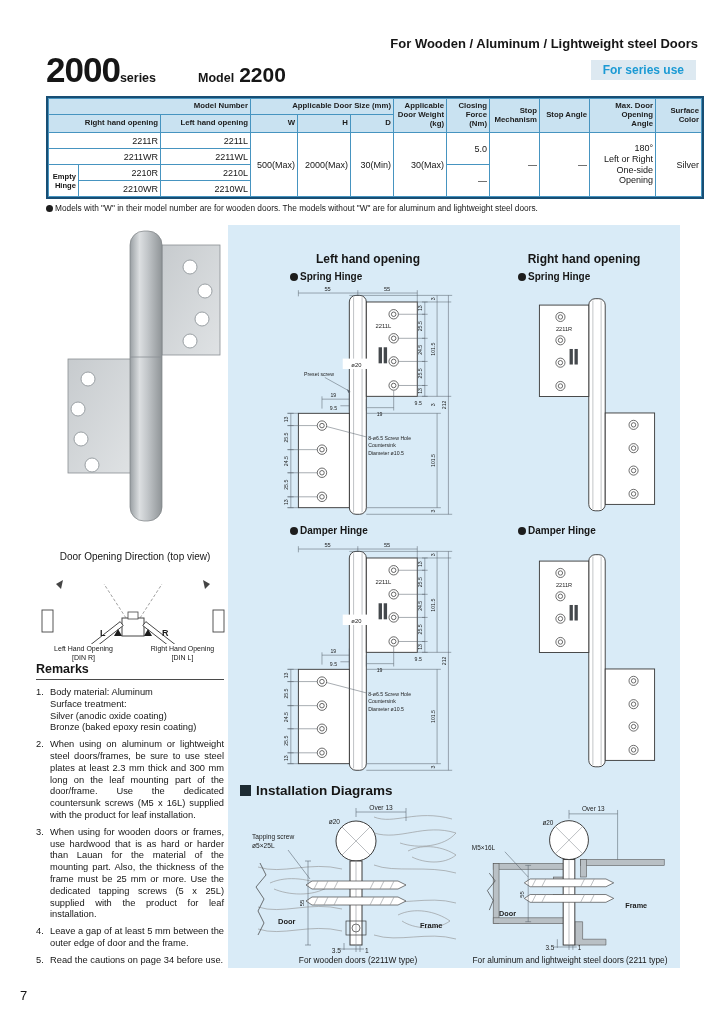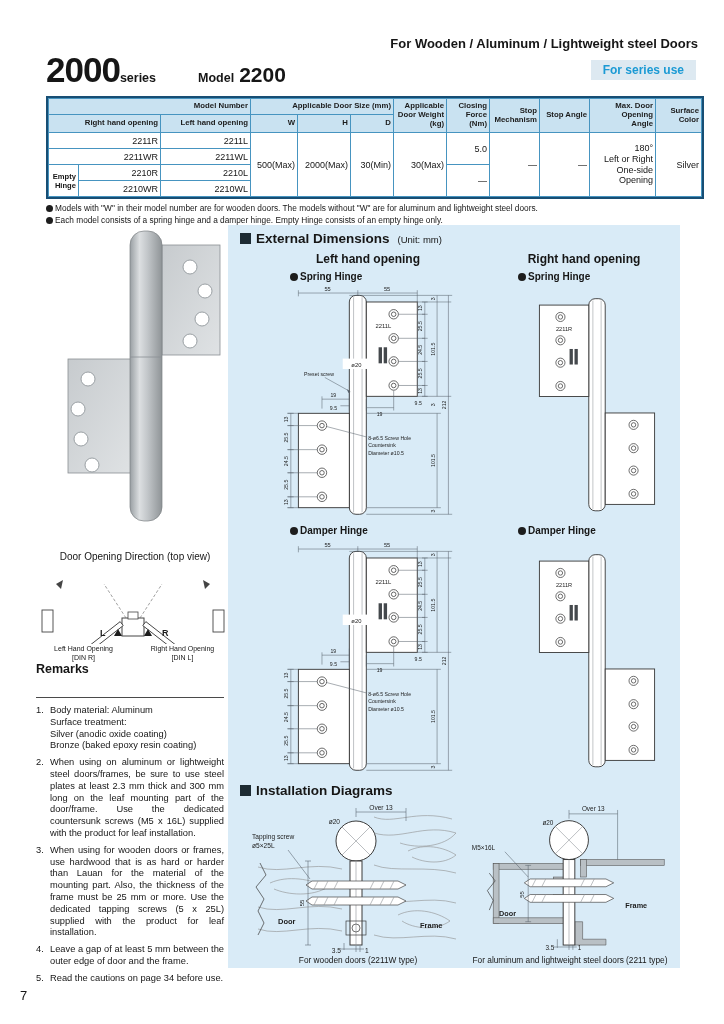--- a/index.html
+++ b/index.html
@@ -46,21 +46,21 @@
   text.mlab{font-size:6.2px;fill:#1c1c1c;}
   text.ilab{font-size:6.6px;fill:#1c1c1c;}
   text.blab{font-size:7.5px;fill:#1c1c1c;font-weight:bold;}
   .hole circle{fill:#fff;stroke:#3a3a3a;stroke-width:.8;}
   .caption{font-size:8.3px;text-align:center;}
   
   .dd-title{font-size:10px;text-align:center;}
   .dd-cap{font-size:7px;text-align:center;line-height:1.3;}
   
   .remarks{left:36px;top:662px;width:188px;}
-  .rm-title{font-size:12.5px;font-weight:bold;border-bottom:1.5px solid #4a4a4a;padding-bottom:21px;margin-bottom:7px;}
+  .rm-title{font-size:12.5px;font-weight:bold;border-bottom:1.5px solid #4a4a4a;padding-bottom:3px;margin-bottom:7px;}
   .rm-item{display:flex;font-size:9.3px;line-height:1.27;margin-bottom:5px;text-align:justify;}
   .rm-num{flex:0 0 14px;}
   .rm-text{flex:1;}
   .pagenum{left:20px;top:988px;font-size:13px;}
 </style>
 </head>
 <body>
 
 <div id="page">
 
@@ -145,21 +145,20 @@
       <tr class="br">
         <td>2210WR</td>
         <td>2210WL</td>
       </tr>
     </tbody>
       </table>
   </div>
 
   <div class="abs notes">
     <div><span class="blt"></span><span>Models with "W" in their model number are for wooden doors. The models without "W" are for aluminum and lightweight steel doors.</span></div>
-    <div><span class="blt"></span><span>Each model consists of a spring hinge and a damper hinge. Empty Hinge consists of an empty hinge only.</span></div>
   </div>
 
   <svg class="abs" style="left:58px;top:227px;" width="172" height="302" viewBox="0 0 172 302">
     <defs>
       <linearGradient id="gBar" x1="0" y1="0" x2="1" y2="0">
         <stop offset="0" stop-color="#999fa3"></stop>
           <stop offset="0.3" stop-color="#dcdfe1"></stop>
         <stop offset="0.55" stop-color="#c2c6c9"></stop>
           <stop offset="1" stop-color="#8f9497"></stop>
       </linearGradient>
@@ -179,23 +178,20 @@
         <circle cx="132" cy="114" r="7" fill="#fff" stroke="#9aa0a4"></circle>
       <circle cx="30" cy="152" r="7" fill="#fff" stroke="#9aa0a4"></circle>
         <circle cx="20" cy="182" r="7" fill="#fff" stroke="#9aa0a4"></circle>
       <circle cx="23" cy="212" r="7" fill="#fff" stroke="#9aa0a4"></circle>
         <circle cx="34" cy="238" r="7" fill="#fff" stroke="#9aa0a4"></circle>
     </g>
   </svg>
 
   <div class="abs bluepanel">
 
-    <div class="abs sec-h" style="left:12px;top:6px;">
-      <span class="sq"></span><span>External Dimensions</span><span class="unit">(Unit: mm)</span>
-    </div>
     <div class="abs col-h" style="left:40px;top:27px;width:200px;">Left hand opening</div>
     <div class="abs col-h" style="left:268px;top:27px;width:176px;">Right hand opening</div>
 
     <div class="abs sub-h" style="left:62px;top:46px;"><span class="blt"></span><span>Spring Hinge</span></div>
     <div class="abs sub-h" style="left:290px;top:46px;"><span class="blt"></span><span>Spring Hinge</span></div>
 
     <svg class="abs" style="left:52px;top:60px;" width="200" height="234" viewBox="0 0 205 248">
 
       <line class="dim" x1="16" y1="8.5" x2="142" y2="8.5"></line>
       <line class="dim" x1="16" y1="5.5" x2="16" y2="12"></line>

